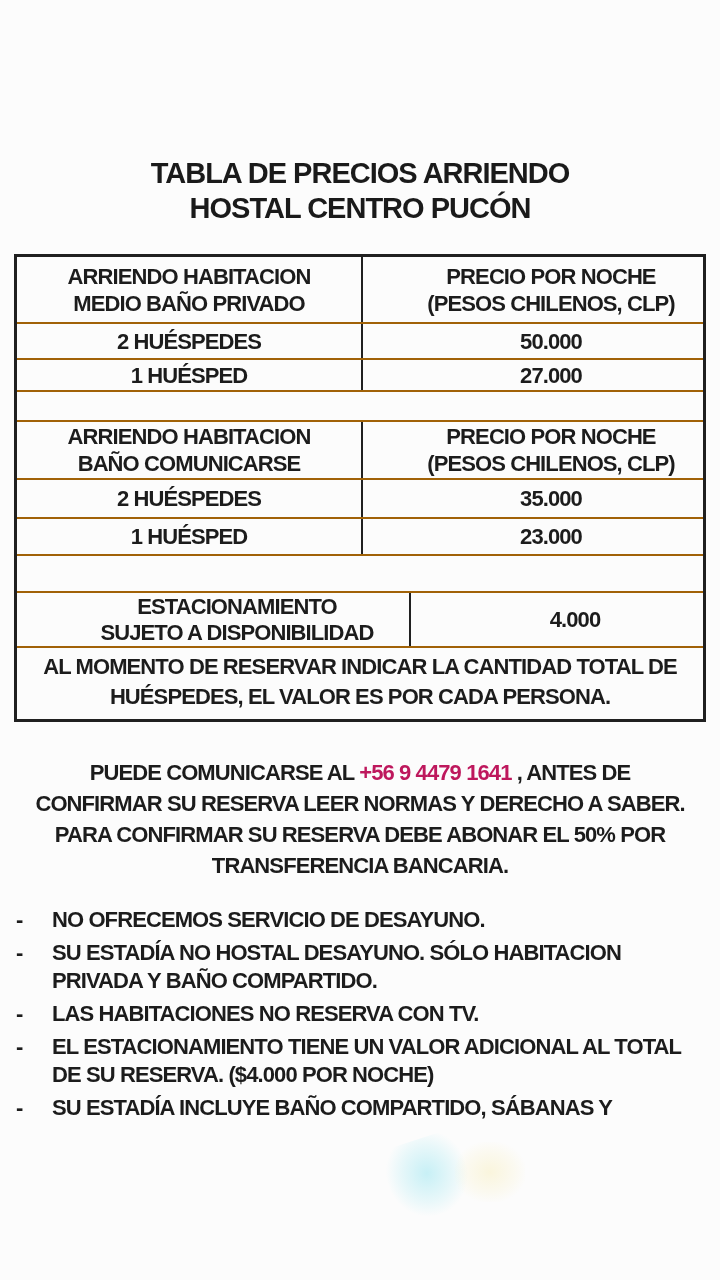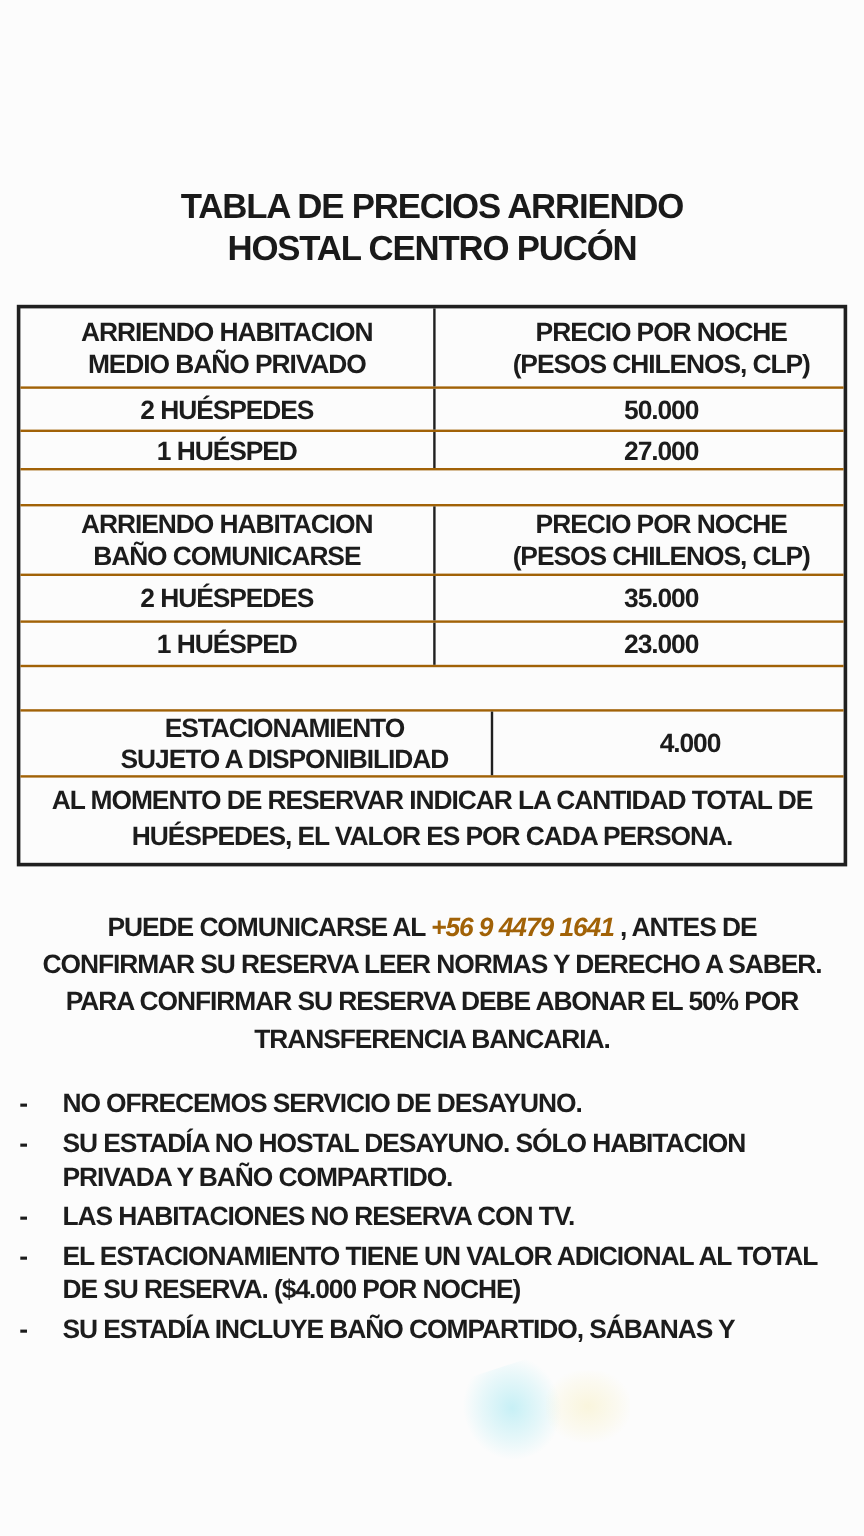--- a/index.html
+++ b/index.html
@@ -43,21 +43,21 @@
   .full{width:100%;}
   .parking-cell{line-height:26px;margin-left:48px;}
   .note-cell{line-height:30px;font-size:22px;}
 
   
   .contact{
     position:absolute;top:757px;left:18px;width:684px;
     text-align:center;font-weight:700;font-size:22px;line-height:31px;
     letter-spacing:-0.9px;color:#1c1c1c;
   }
-  .phone{color:#a16207;font-style:italic;}
+  .phone{color:#be185d;}
 
   
   .bullets{position:absolute;top:906px;left:14px;width:698px;}
   .bitem{display:flex;margin-bottom:5px;}
   .bdash{
     width:38px;flex:0 0 38px;padding-left:2px;box-sizing:border-box;
     font-weight:700;font-size:22px;line-height:28px;
   }
   .btext{
     flex:1;font-weight:700;font-size:22px;line-height:28px;

